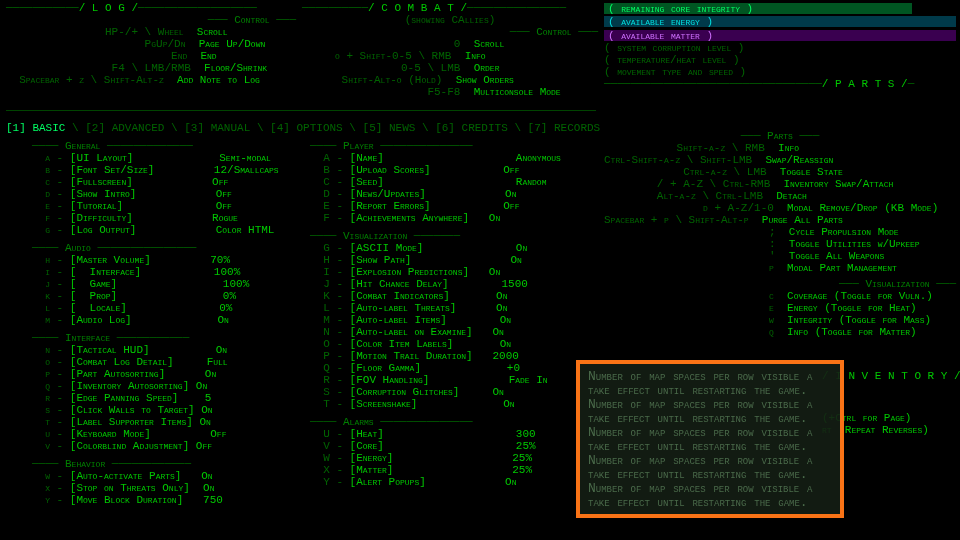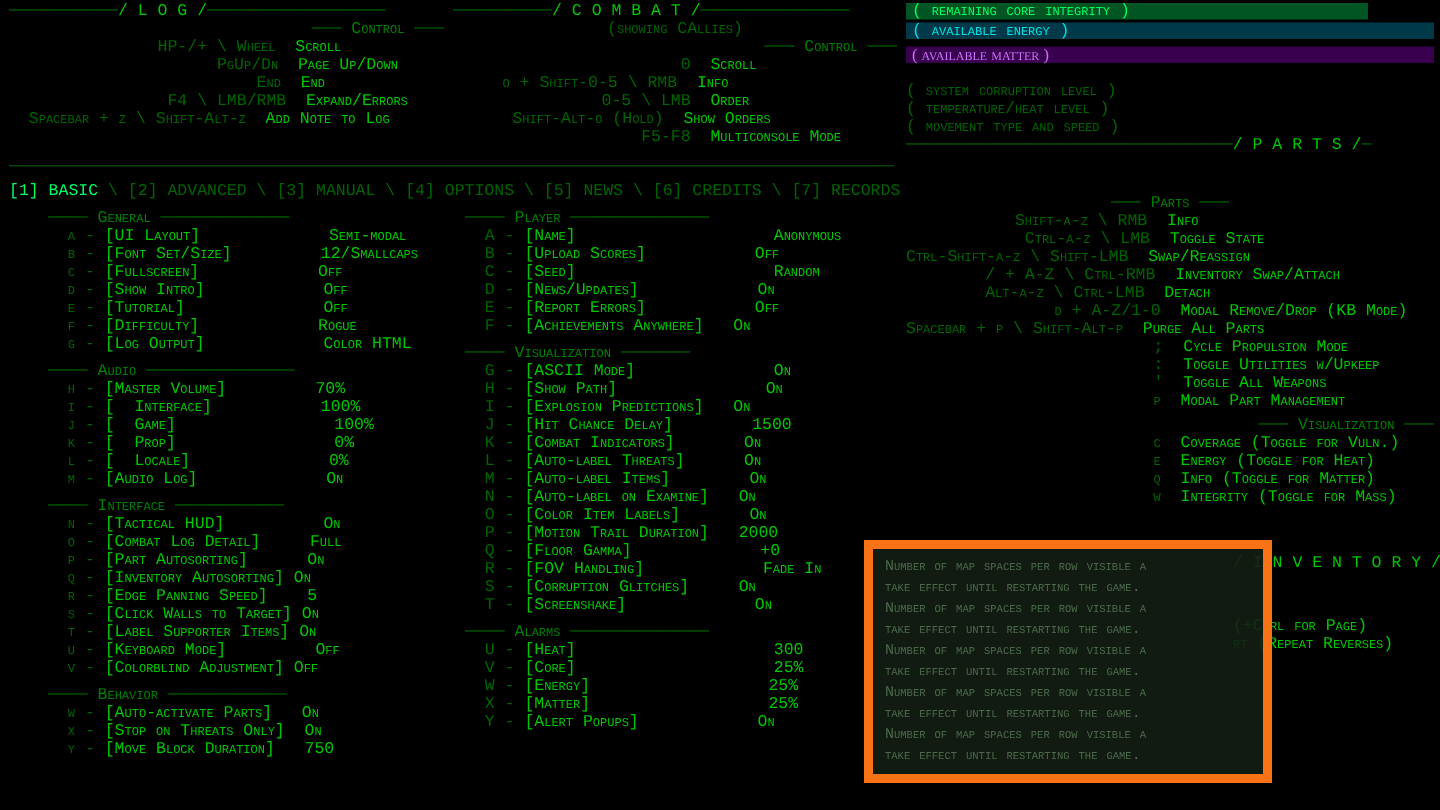--- a/index.html
+++ b/index.html
@@ -8,33 +8,33 @@
   .row{white-space:pre}
   .panel{position:absolute}
   .opt{display:inline-block}
   .opt .key{color:#006400}
   .opt .lbl{color:#00c800;cursor:pointer}
   .tabbar{white-space:pre}
   .tab{color:#006400}
   .tab-active{color:#00ff64}
   .section-hdr{color:#008000}
   .bar{display:inline-block;height:11px;vertical-align:middle}
-  .tooltip{position:absolute;background:rgba(20,30,20,.9);border:6px solid #f97316;color:#4a6a4a;font-variant:small-caps;font-size:10px;line-height:14px;padding:6px 8px}
+  .tooltip{position:absolute;background:rgba(20,30,20,.9);border:4px solid #f97316;color:#4a6a4a;font-variant:small-caps;font-size:13px;line-height:14px;padding:6px 8px}
 </style>
 </head>
 <body>
 
 <div class="panel" style="left:6px;top:2px;width:290px">
   <div class="row darkgrn">───────────<span class="grn">/ L O G /</span>──────────────────</div>
   <div class="row" style="text-align:right"><span class="darkgrn">─── </span><span class="grn section-hdr">Control</span><span class="darkgrn"> ───</span></div>
   <div id="log-rows">
       <div class="row"><span class="darkgrn">               HP-/+ \ Wheel</span>  <span class="grn">Scroll</span></div>
       <div class="row"><span class="darkgrn">                     PgUp/Dn</span>  <span class="grn">Page Up/Down</span></div>
       <div class="row"><span class="darkgrn">                         End</span>  <span class="grn">End</span></div>
-      <div class="row"><span class="darkgrn">                F4 \ LMB/RMB</span>  <span class="grn">Expand/Errors</span></div>
+      <div class="row"><span class="darkgrn">                F4 \ LMB/RMB</span>  <span class="grn">Floor/Shrink</span></div>
       <div class="row"><span class="darkgrn">  Spacebar + z \ Shift-Alt-z</span>  <span class="grn">Add Note to Log</span></div>
     </div>
 </div>
 
 <div class="panel" style="left:302px;top:2px;width:296px">
   <div class="row darkgrn">──────────<span class="grn">/ C O M B A T /</span>───────────────</div>
   <div class="row" style="text-align:center"><span class="darkgrn">(showing CAllies)</span></div>
   <div class="row" style="text-align:right"><span class="darkgrn">─── </span><span class="grn section-hdr">Control</span><span class="darkgrn"> ───</span></div>
   <div id="combat-rows">
       <div class="row"><span class="darkgrn">                       0</span>  <span class="grn">Scroll</span></div>
@@ -42,55 +42,55 @@
       <div class="row"><span class="darkgrn">               0-5 \ LMB</span>  <span class="grn">Order</span></div>
       <div class="row"><span class="darkgrn">      Shift-Alt-o (Hold)</span>  <span class="grn">Show Orders</span></div>
       <div class="row"><span class="darkgrn">                   F5-F8</span>  <span class="grn">Multiconsole Mode</span></div>
     </div>
 </div>
 
 <div class="panel" style="left:604px;top:2px;width:352px">
   <div id="status-bars">
       <div class="row" style="margin-bottom: 1px;"><span class="bar" style="background:#005522;width:308px;position:relative"><span style="position:absolute;left:4px;color:#00ff64">( remaining core integrity )</span></span></div>
       <div class="row" style="margin-bottom: 2px;"><span class="bar" style="background:#003a4a;width:352px;position:relative"><span style="position:absolute;left:4px;color:#00e0e0">( available energy )</span></span></div>
-      <div class="row" style="margin-bottom: 13px; font-family: Liberation Serif, serif;"><span class="bar" style="background:#3a0050;width:352px;position:relative"><span style="position:absolute;left:4px;color:#d070ff">( available matter )</span></span></div>
+      <div class="row" style="margin-bottom: 1px;"><span class="bar" style="background:#3a0050;width:352px;position:relative"><span style="position:absolute;left:4px;color:#d070ff">( available matter )</span></span></div>
     </div>
   <div id="status-lines">
       <div class="row darkgrn">( system corruption level )</div>
       <div class="row darkgrn">( temperature/heat level )</div>
       <div class="row darkgrn">( movement type and speed )</div>
     </div>
   <div class="row darkgrn" style="margin-top:0">─────────────────────────────────<span class="grn">/ P A R T S /</span>─</div>
 </div>
 
 <div class="darkgrn" style="position:absolute;left:6px;top:110px;width:590px;border-top:1px solid #004400"></div>
 
 <div class="panel tabbar" style="left:6px;top:122px" id="tabbar"><span class="tab-active">[1] BASIC</span><span class="darkgrn"> \ </span><span class="tab">[2] ADVANCED</span><span class="darkgrn"> \ </span><span class="tab">[3] MANUAL</span><span class="darkgrn"> \ </span><span class="tab">[4] OPTIONS</span><span class="darkgrn"> \ </span><span class="tab">[5] NEWS</span><span class="darkgrn"> \ </span><span class="tab">[6] CREDITS</span><span class="darkgrn"> \ </span><span class="tab">[7] RECORDS</span></div>
 
 <div class="panel" style="left:604px;top:130px;width:352px">
   <div class="row" style="text-align:center"><span class="darkgrn">─── </span><span class="section-hdr">Parts</span><span class="darkgrn"> ───</span></div>
   <div id="parts-rows">
       <div class="row"><span class="darkgrn">           Shift-a-z \ RMB</span>  <span class="grn">Info</span></div>
+      <div class="row"><span class="darkgrn">Ctrl-Shift-a-z \ Shift-LMB</span>  <span class="grn">Swap/Reassign</span></div>
       <div class="row"><span class="darkgrn">            Ctrl-a-z \ LMB</span>  <span class="grn">Toggle State</span></div>
-      <div class="row"><span class="darkgrn">Ctrl-Shift-a-z \ Shift-LMB</span>  <span class="grn">Swap/Reassign</span></div>
       <div class="row"><span class="darkgrn">        / + A-Z \ Ctrl-RMB</span>  <span class="grn">Inventory Swap/Attach</span></div>
       <div class="row"><span class="darkgrn">        Alt-a-z \ Ctrl-LMB</span>  <span class="grn">Detach</span></div>
       <div class="row"><span class="darkgrn">               d + A-Z/1-0</span>  <span class="grn">Modal Remove/Drop (KB Mode)</span></div>
       <div class="row"><span class="darkgrn">Spacebar + p \ Shift-Alt-p</span>  <span class="grn">Purge All Parts</span></div>
       <div class="row"><span class="darkgrn">                         ;</span>  <span class="grn">Cycle Propulsion Mode</span></div>
       <div class="row"><span class="darkgrn">                         :</span>  <span class="grn">Toggle Utilities w/Upkeep</span></div>
       <div class="row"><span class="darkgrn">                         '</span>  <span class="grn">Toggle All Weapons</span></div>
       <div class="row"><span class="darkgrn">                         p</span>  <span class="grn">Modal Part Management</span></div>
     </div>
   <div class="row" style="text-align:right;margin-top:4px"><span class="darkgrn">─── </span><span class="section-hdr">Visualization</span><span class="darkgrn"> ───</span></div>
   <div id="parts-viz">
       <div class="row"><span class="darkgrn">                         c</span>  <span class="grn">Coverage (Toggle for Vuln.)</span></div>
       <div class="row"><span class="darkgrn">                         e</span>  <span class="grn">Energy (Toggle for Heat)</span></div>
+      <div class="row"><span class="darkgrn">                         w</span>  <span class="grn">Integrity (Toggle for Mass)</span></div>
       <div class="row"><span class="darkgrn">                         q</span>  <span class="grn">Info (Toggle for Matter)</span></div>
-      <div class="row"><span class="darkgrn">                         w</span>  <span class="grn">Integrity (Toggle for Mass)</span></div>
     </div>
 </div>
 
 <div class="panel" style="left:822px;top:370px;width:135px">
   <div class="row darkgrn"><span class="grn">/ I N V E N T O R Y /</span></div>
   <div style="height:30px"></div>
   <div class="row grn">(+Ctrl for Page)</div>
   <div class="row grn">rt (Repeat Reverses)</div>
 </div>
 

